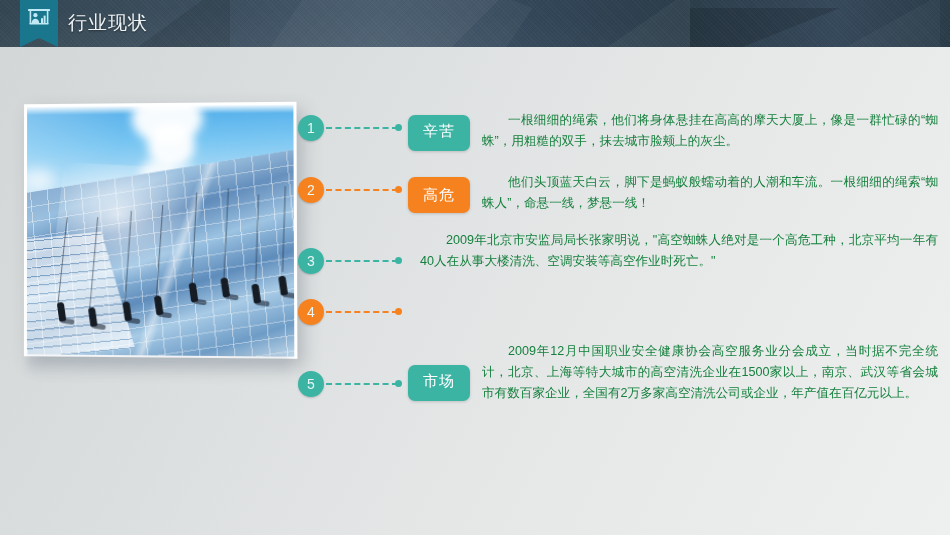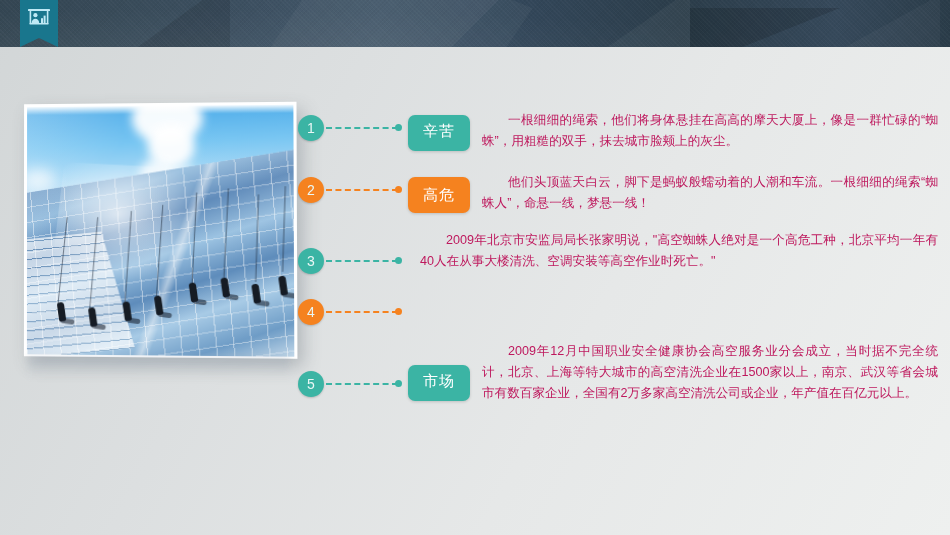--- a/index.html
+++ b/index.html
@@ -292,21 +292,21 @@
     box-shadow: 0 1px 3px rgba(0,0,0,.16);
     user-select: none;
   }
 
   .desc {
     flex: 1 1 auto;
     padding-left: 12px;
     margin-top: -2px;
     font-size: 12.6px;
     line-height: 21px;
-    color: #be185d;
+    color: #15803d;
     text-indent: 26px;
     text-align: justify;
   }
 
   
   .row-1 { margin-top: 8px; }
   .row-2 { margin-top: 22px; }
   .row-3 { margin-top: 18px; }
   .row-4 { margin-top: 22px; }
   .row-5 { margin-top: 18px; }
@@ -346,20 +346,21 @@
       <rect x="20.8" y="4" width="1.6" height="13" fill="#bfe9f5"></rect>
       <rect x="3.6" y="16" width="18.8" height="1.5" fill="#bfe9f5"></rect>
       <circle cx="9.4" cy="8.2" r="2.1" fill="#bfe9f5"></circle>
       <path d="M5.6 16 c0-2.6 1.7-4.2 3.8-4.2 s3.8 1.6 3.8 4.2z" fill="#bfe9f5"></path>
       <rect x="15.0" y="11.2" width="2.0" height="4.8" fill="#bfe9f5"></rect>
       <rect x="17.6" y="8.6" width="2.0" height="7.4" fill="#bfe9f5"></rect>
       <rect x="5.0" y="20.4" width="16" height="1.4" fill="#19768d"></rect>
     </svg>
   </div>
 
+  <div class="header-title">行业现状</div>
 </div>
 
 <div class="photo-wrap">
   <div class="photo-frame">
     <div class="photo">
       <div class="cloud c1"></div>
       <div class="cloud c2"></div>
       <div class="cloud c3"></div>
       <div class="cloud c4"></div>
       <div class="cloud c5"></div>

